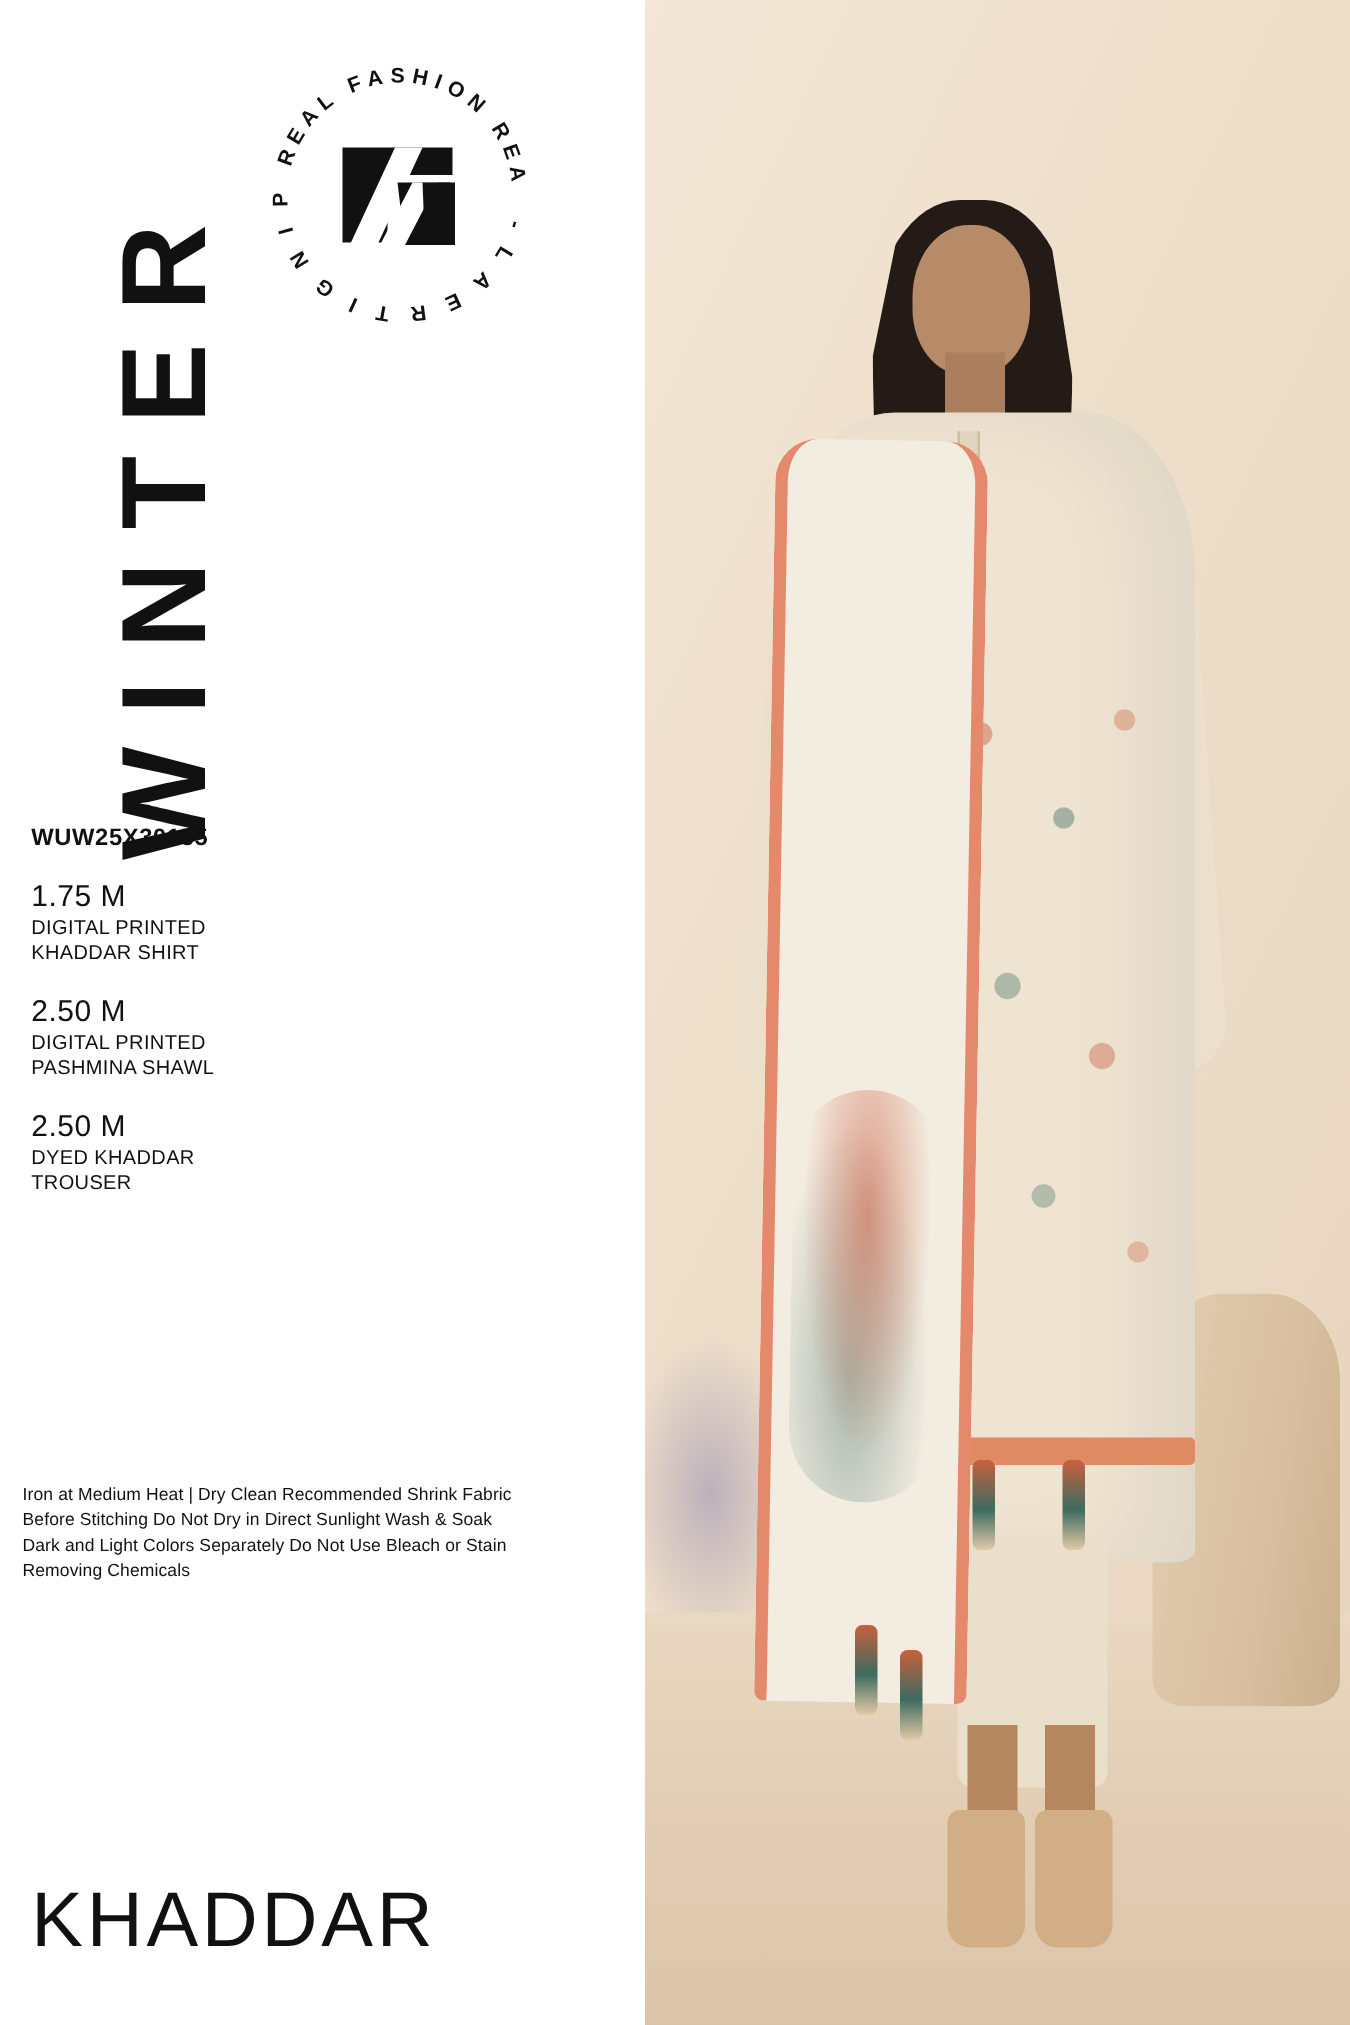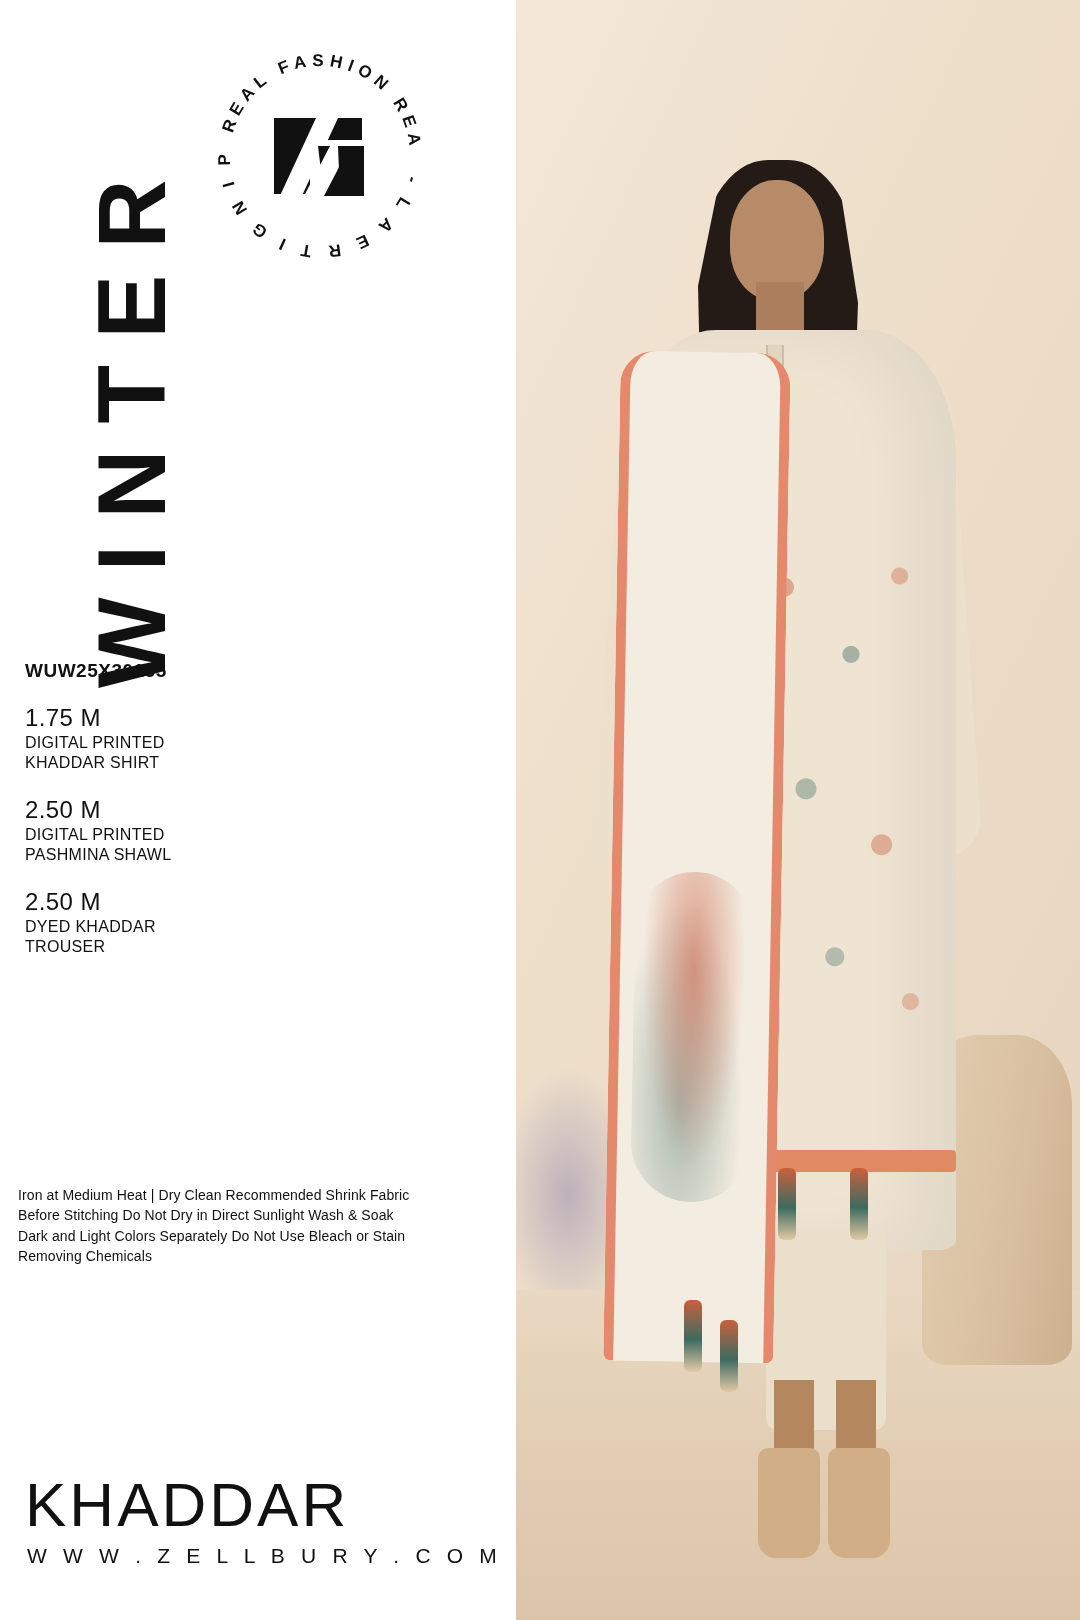--- a/index.html
+++ b/index.html
@@ -316,21 +316,20 @@
         <p class="item-qty">2.50 M</p>
         <p class="item-desc" style="white-space:pre-line">DYED KHADDAR
 TROUSER</p>
       </div>
     </div>
 
     <div class="care">Iron at Medium Heat | Dry Clean Recommended Shrink Fabric Before Stitching Do Not Dry in Direct Sunlight Wash &amp; Soak Dark and Light Colors Separately Do Not Use Bleach or Stain Removing Chemicals</div>
 
     <div class="footer">
       <p class="logo-word">KHADDAR</p>
-      <p class="logo-url">W W W . Z E L L B U R Y . C O M</p>
     </div>
   </div>
 
   <div class="photo">
     <div class="wall"></div>
     <div class="floor"></div>
     <div class="vase"></div>
     <div class="plant"></div>
 
     <div class="model">

